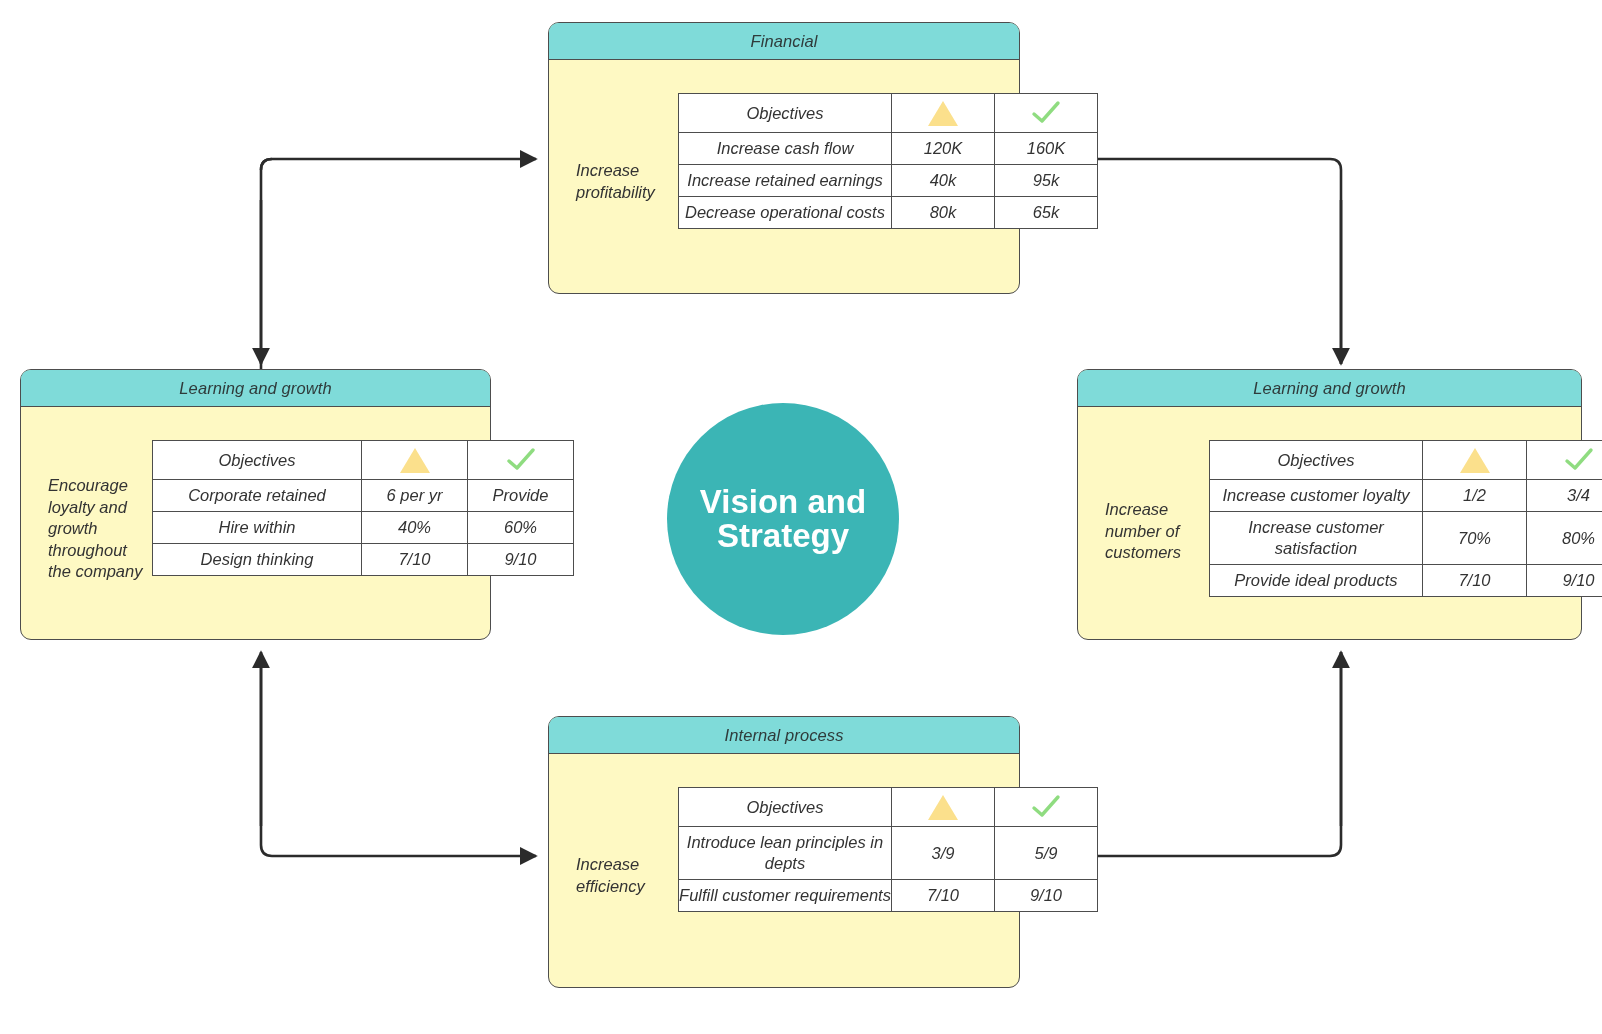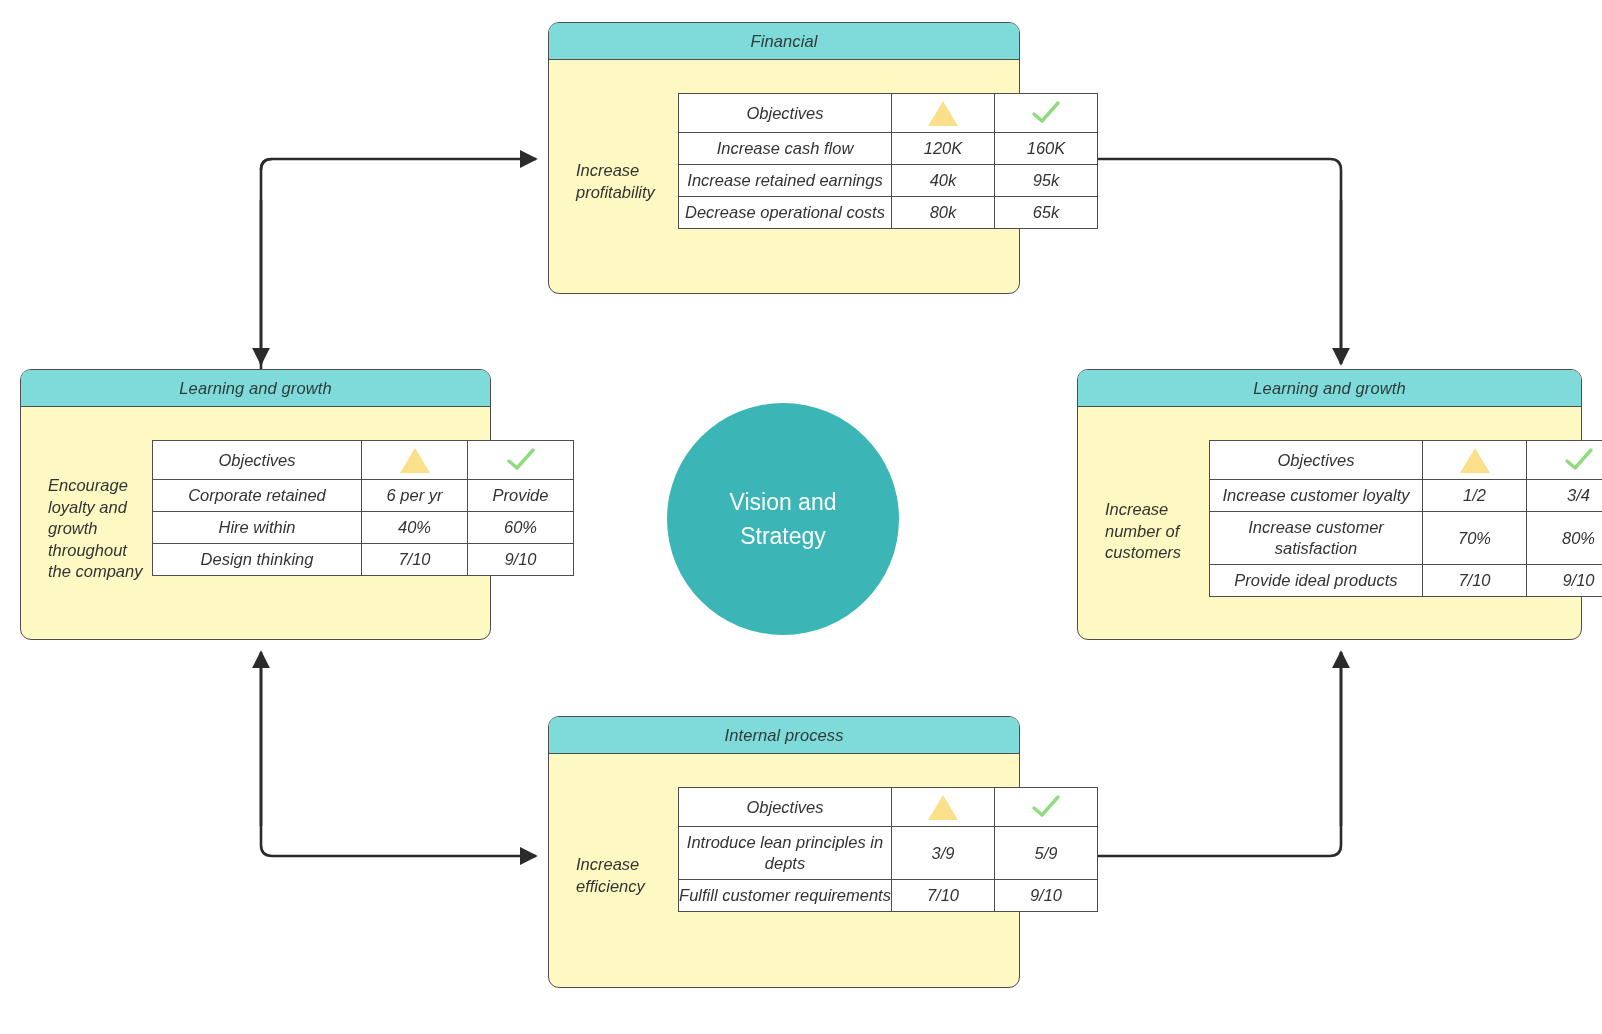--- a/index.html
+++ b/index.html
@@ -105,22 +105,22 @@
     top: 403px;
     width: 232px;
     height: 232px;
     border-radius: 50%;
     background: #3BB5B5;
     display: flex;
     align-items: center;
     justify-content: center;
     text-align: center;
     color: #ffffff;
-    font-size: 23px;
-    font-weight: normal;
+    font-size: 33px;
+    font-weight: bold;
     line-height: 34px;
   }
 </style>
 </head>
 <body>
 
 <div id="canvas">
 
   <svg id="arrows" viewBox="0 0 1602 1034" width="1602" height="1034">
     <defs>

